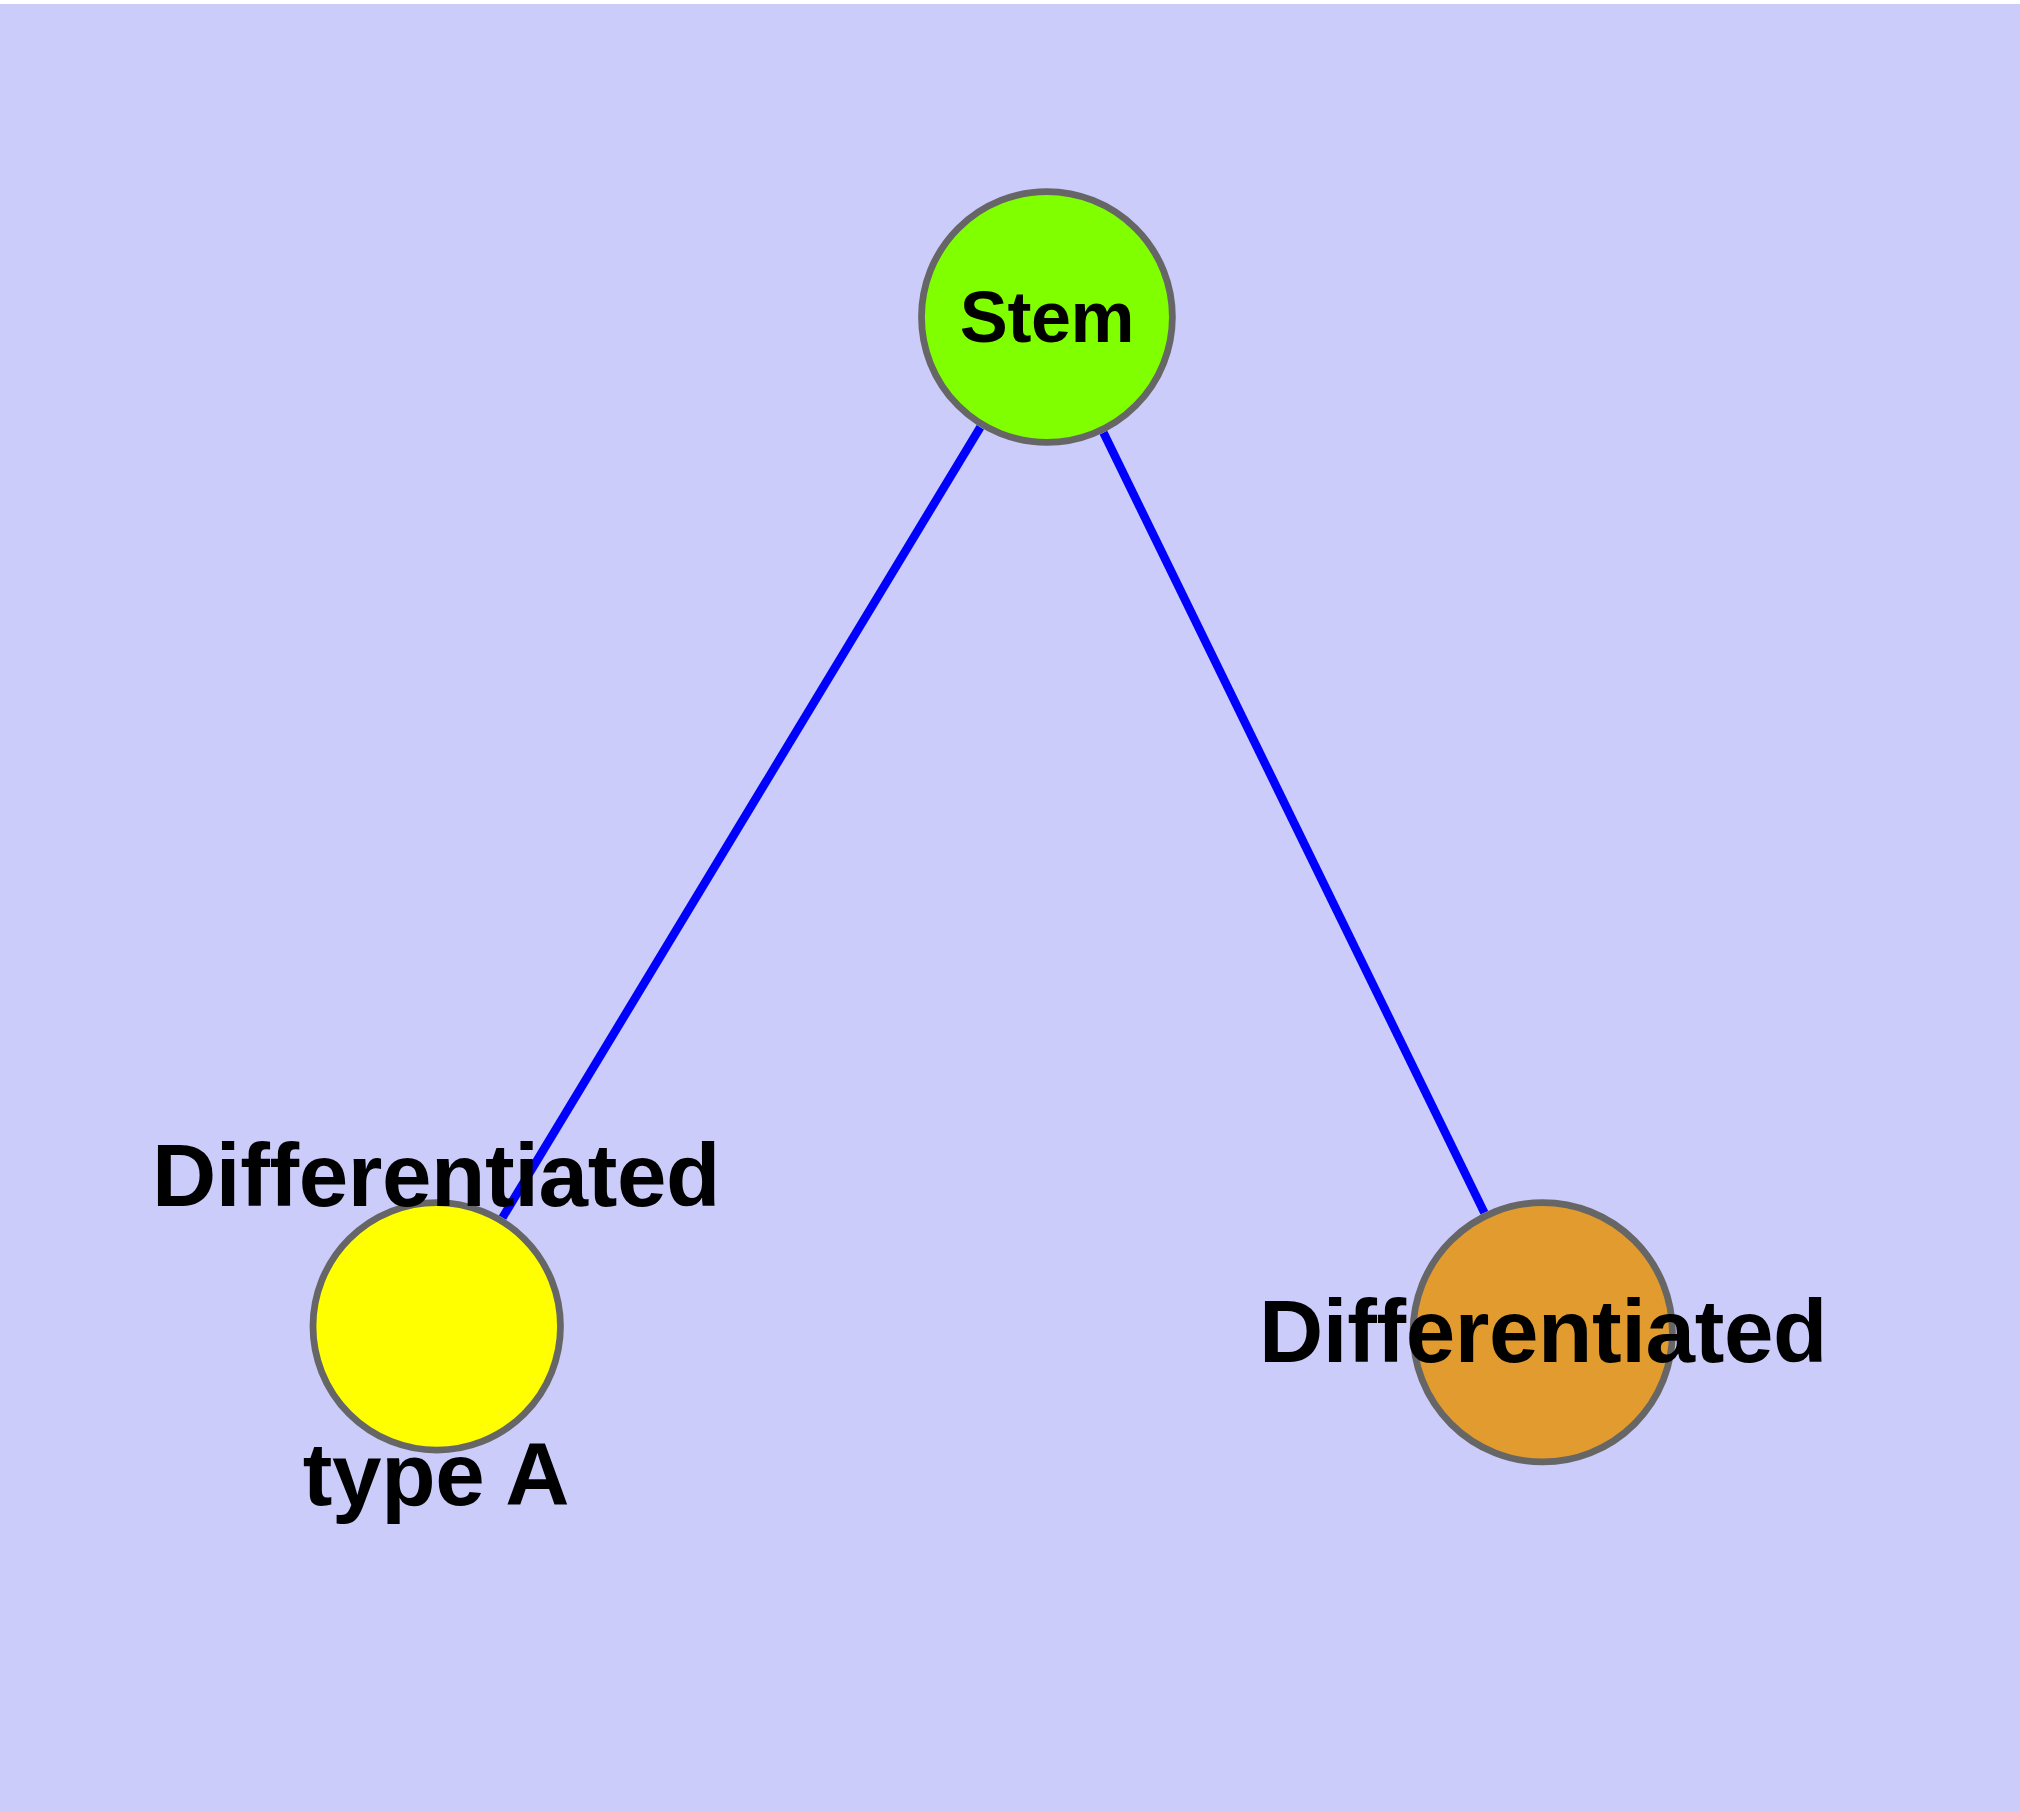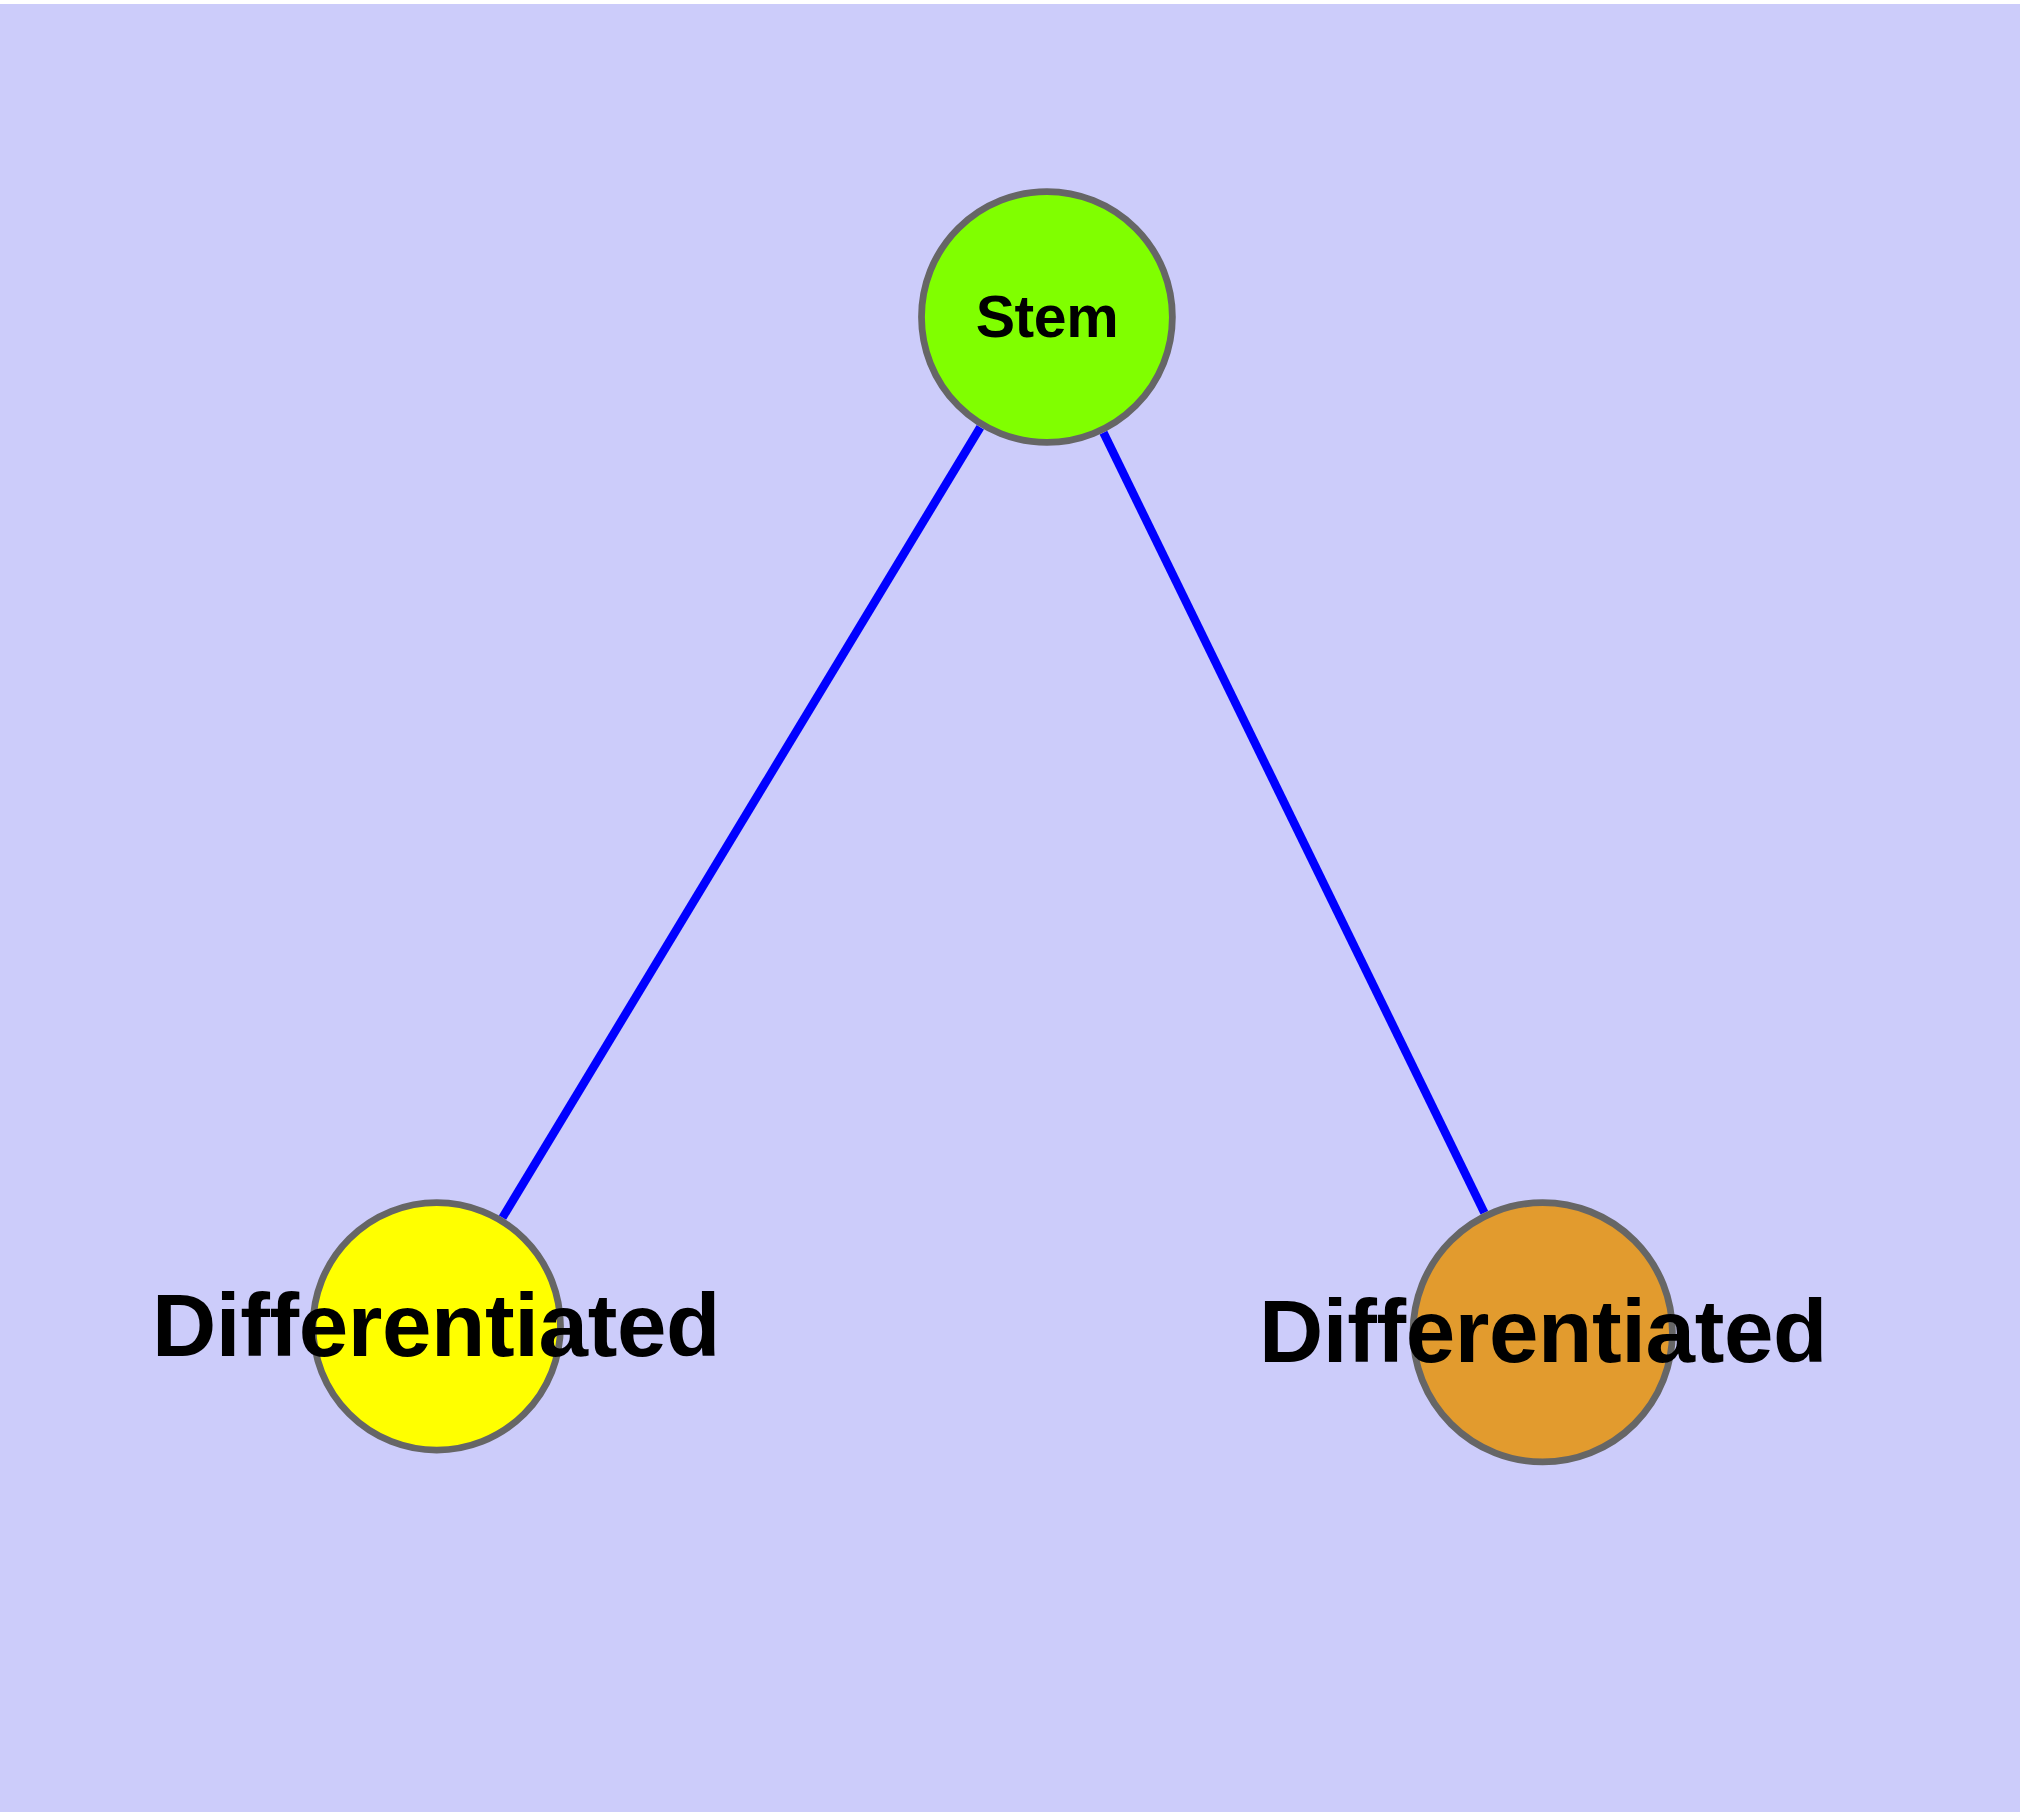--- a/index.html
+++ b/index.html
@@ -61,24 +61,25 @@
       <line x1="1301.6965428349201" y1="510.58539883116964" x2="1751.1094919402472" y2="1430.921660417805" stroke="#0000ff" stroke-width="10" stroke-linecap="butt"></line>
     </g>
 
     <g>
       <circle cx="1235" cy="374" r="148" fill="#80ff00" stroke="#666666" stroke-width="8"></circle>
       <circle cx="515" cy="1565" r="146" fill="#ffff00" stroke="#666666" stroke-width="8"></circle>
       <circle cx="1820" cy="1572" r="153" fill="#e29b2e" stroke="#666666" stroke-width="8"></circle>
     </g>
   </svg>
 
-  <div class="node-label" style="left: 1047px; top: 317px; color: rgb(0, 0, 0); font-size: 59px; font-weight: bold;">Stem</div>
+  <div class="node-label" style="left: 1047px; top: 317px; color: rgb(0, 0, 0); font-size: 72px; font-weight: bold;">Stem</div>
 
   <div class="node-label" style="left: 436px; top: 1326px; color: rgb(0, 0, 0); font-size: 89px; font-weight: bold;">
     <div>Differentiated</div>
+    <div>type A</div>
   </div>
 
   <div class="node-label" style="left: 1543px; top: 1332px; color: rgb(0, 0, 0); font-size: 89px; font-weight: bold;">
     <div>Differentiated</div>
   </div>
 
 </div>
 
 
 </body></html>

